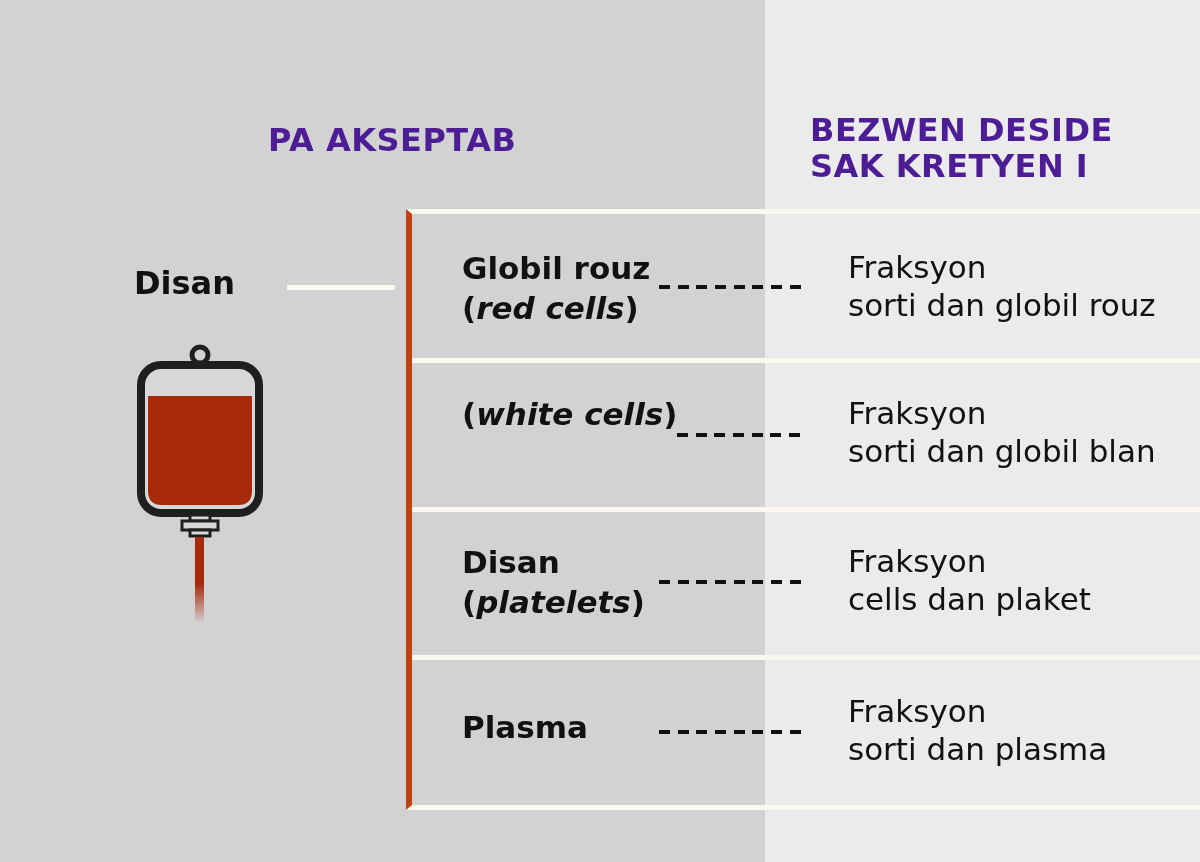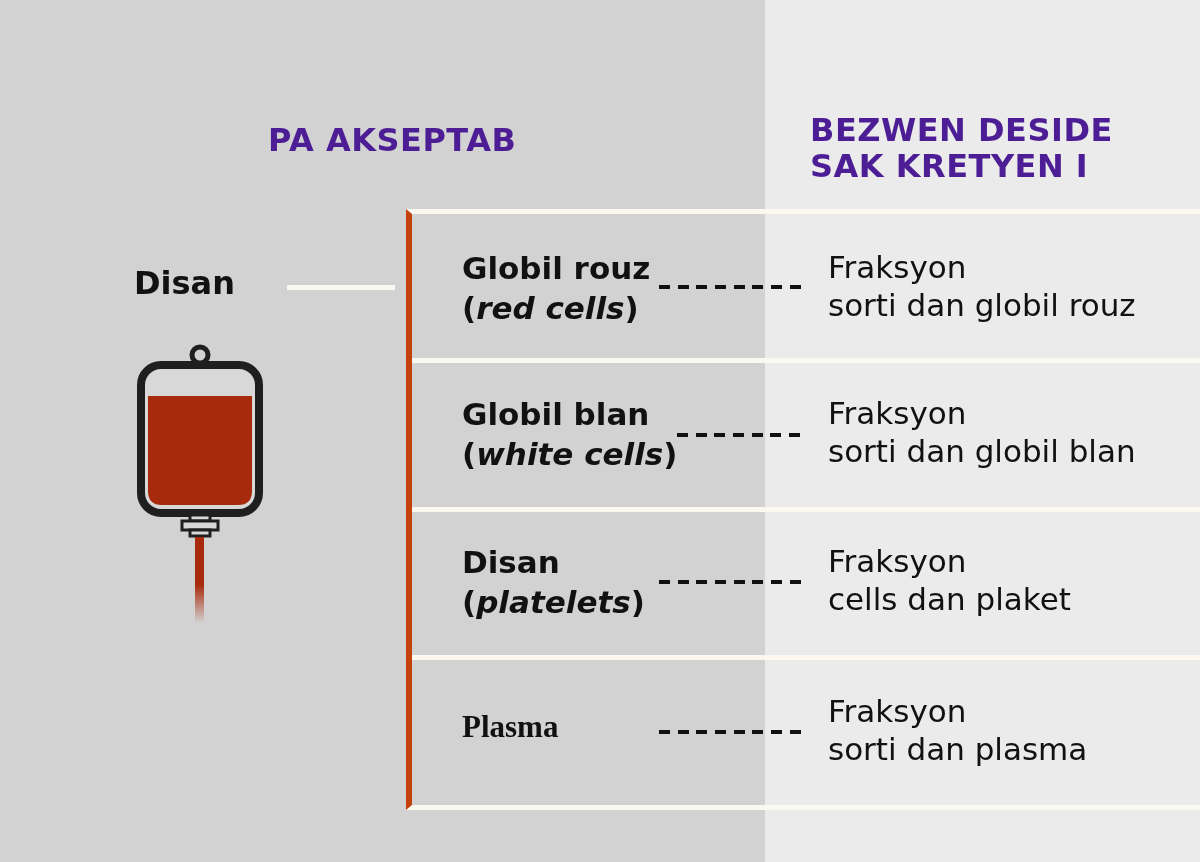--- a/index.html
+++ b/index.html
@@ -46,21 +46,21 @@
       position: absolute; left: 50px; font-size: 31px; line-height: 40px;
       font-weight: bold; color: #111; white-space: nowrap;
     }
     .comp-label .sub { font-weight: bold; }
     .comp-label .sub i { font-style: italic; font-weight: bold; }
     .dashes {
       position: absolute; height: 4px;
       background-image: repeating-linear-gradient(to right, #111 0 11px, transparent 11px 18.7px);
     }
     .frac {
-      position: absolute; left: 416px; font-size: 31px; line-height: 38px;
+      position: absolute; left: 436px; font-size: 31px; line-height: 38px;
       color: #111; white-space: nowrap;
     }
     .bag { position: absolute; left: 132px; top: 343px; }
   </style>
 </head>
 <body>
 
 <div class="bg-right"></div>
 
 <div class="col-title col-title-left">PA AKSEPTAB</div>
@@ -106,21 +106,20 @@
     <div class="dashes" style="left:247px; top:71px; width:148px;"></div>
     <div class="frac" style="top:34px;">
       <div>Fraksyon</div>
       <div>sorti dan globil rouz</div>
     </div>
   </div>
   <div class="divider" style="top:144px;"></div>
 
   <div class="row" style="top:149px; height:144px;">
     <div class="comp-label" style="top:31px;">
-      <div>Globil blan</div>
       <div class="sub">(<i>white cells</i>)</div>
     </div>
     <div class="dashes" style="left:265px; top:70px; width:130px;"></div>
     <div class="frac" style="top:31px;">
       <div>Fraksyon</div>
       <div>sorti dan globil blan</div>
     </div>
   </div>
   <div class="divider" style="top:293px;"></div>
 
@@ -131,21 +130,21 @@
     </div>
     <div class="dashes" style="left:247px; top:68px; width:148px;"></div>
     <div class="frac" style="top:30px;">
       <div>Fraksyon</div>
       <div>cells dan plaket</div>
     </div>
   </div>
   <div class="divider" style="top:441px;"></div>
 
   <div class="row" style="top:446px; height:145px;">
-    <div class="comp-label" style="top:47px;font-family:Liberation Serif, serif;">
+    <div class="comp-label" style="top:47px;">
       <div>Plasma</div>
     </div>
     <div class="dashes" style="left:247px; top:70px; width:148px;"></div>
     <div class="frac" style="top:32px;">
       <div>Fraksyon</div>
       <div>sorti dan plasma</div>
     </div>
   </div>
 </div>
 

